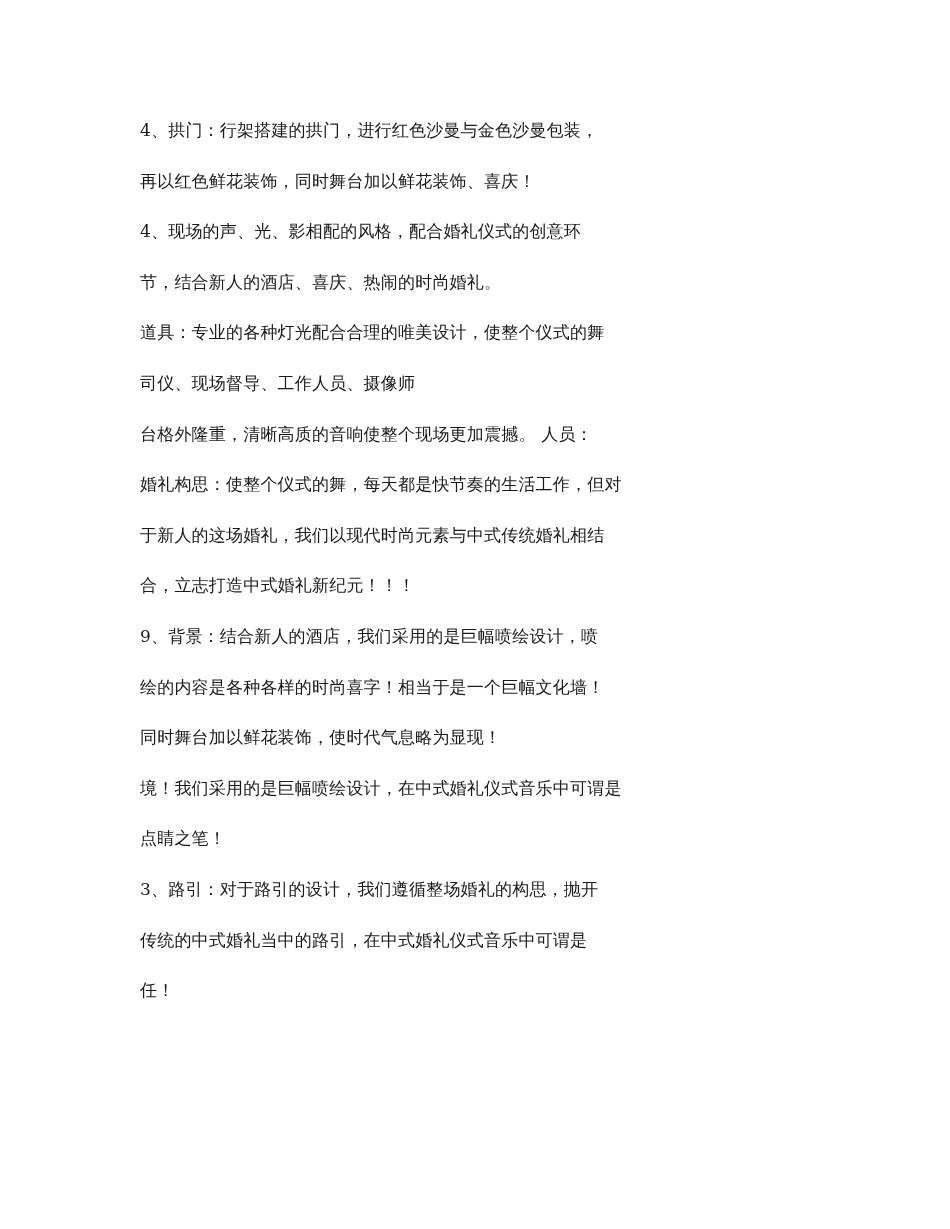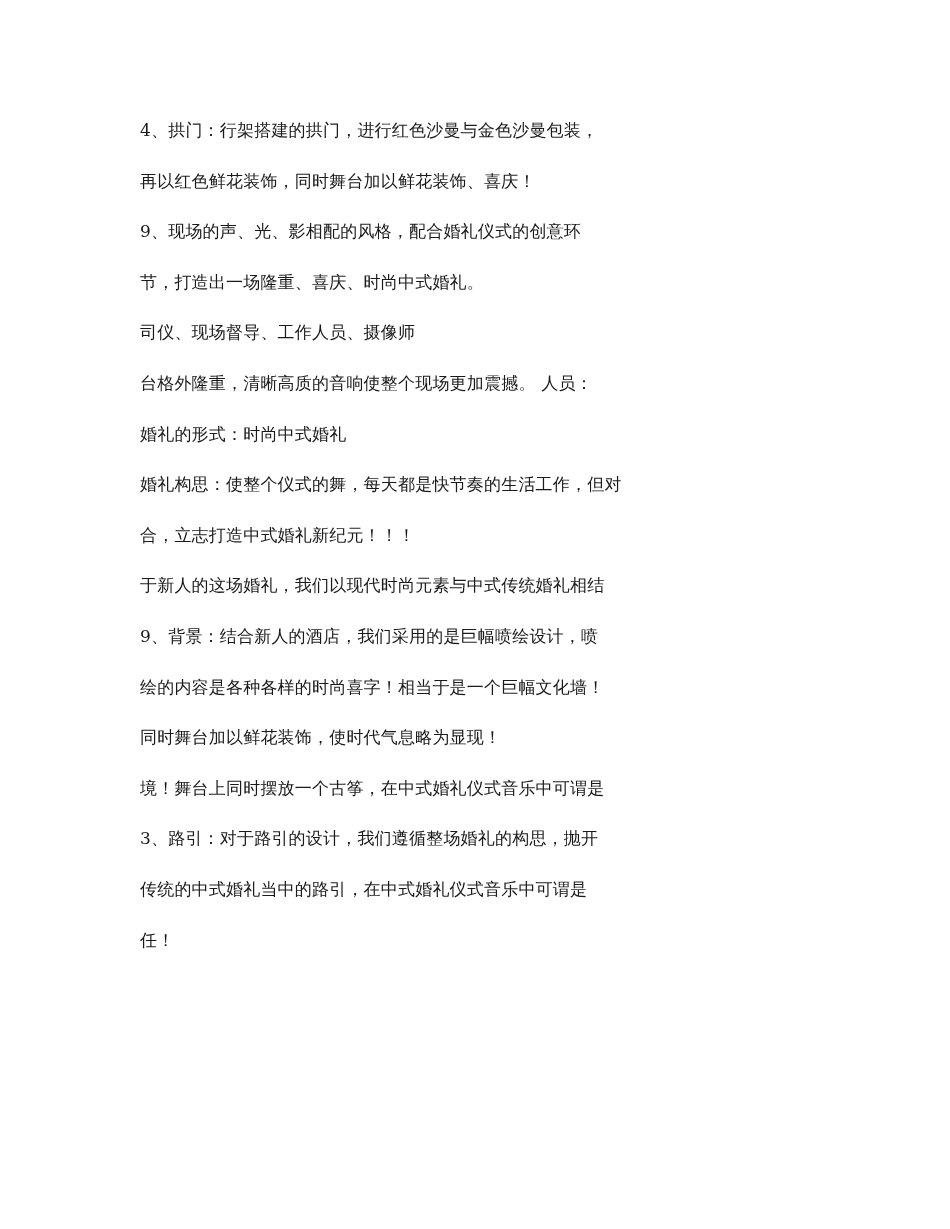--- a/index.html
+++ b/index.html
@@ -28,28 +28,29 @@
       white-space: nowrap;
       letter-spacing: 0.2px;
     }
   </style>
 </head>
 <body>
 
 <div class="page">
   <div class="line">4、拱门：行架搭建的拱门，进行红色沙曼与金色沙曼包装，</div>
   <div class="line">再以红色鲜花装饰，同时舞台加以鲜花装饰、喜庆！</div>
-  <div class="line">9、现场的声、光、影相配的风格，配合婚礼仪式的创意环</div>
-  <div class="line">节，打造出一场隆重、喜庆、时尚中式婚礼。</div>
+  <div class="line">4、现场的声、光、影相配的风格，配合婚礼仪式的创意环</div>
+  <div class="line">节，结合新人的酒店、喜庆、热闹的时尚婚礼。</div>
+  <div class="line">道具：专业的各种灯光配合合理的唯美设计，使整个仪式的舞</div>
   <div class="line">司仪、现场督导、工作人员、摄像师</div>
   <div class="line">台格外隆重，清晰高质的音响使整个现场更加震撼。 人员：</div>
-  <div class="line">婚礼的形式：时尚中式婚礼</div>
   <div class="line">婚礼构思：使整个仪式的舞，每天都是快节奏的生活工作，但对</div>
+  <div class="line">于新人的这场婚礼，我们以现代时尚元素与中式传统婚礼相结</div>
   <div class="line">合，立志打造中式婚礼新纪元！！！</div>
-  <div class="line">于新人的这场婚礼，我们以现代时尚元素与中式传统婚礼相结</div>
   <div class="line">9、背景：结合新人的酒店，我们采用的是巨幅喷绘设计，喷</div>
   <div class="line">绘的内容是各种各样的时尚喜字！相当于是一个巨幅文化墙！</div>
   <div class="line">同时舞台加以鲜花装饰，使时代气息略为显现！</div>
-  <div class="line">境！舞台上同时摆放一个古筝，在中式婚礼仪式音乐中可谓是</div>
+  <div class="line">境！我们采用的是巨幅喷绘设计，在中式婚礼仪式音乐中可谓是</div>
+  <div class="line">点睛之笔！</div>
   <div class="line">3、路引：对于路引的设计，我们遵循整场婚礼的构思，抛开</div>
   <div class="line">传统的中式婚礼当中的路引，在中式婚礼仪式音乐中可谓是</div>
   <div class="line">任！</div>
 </div>
 
 </body></html>

